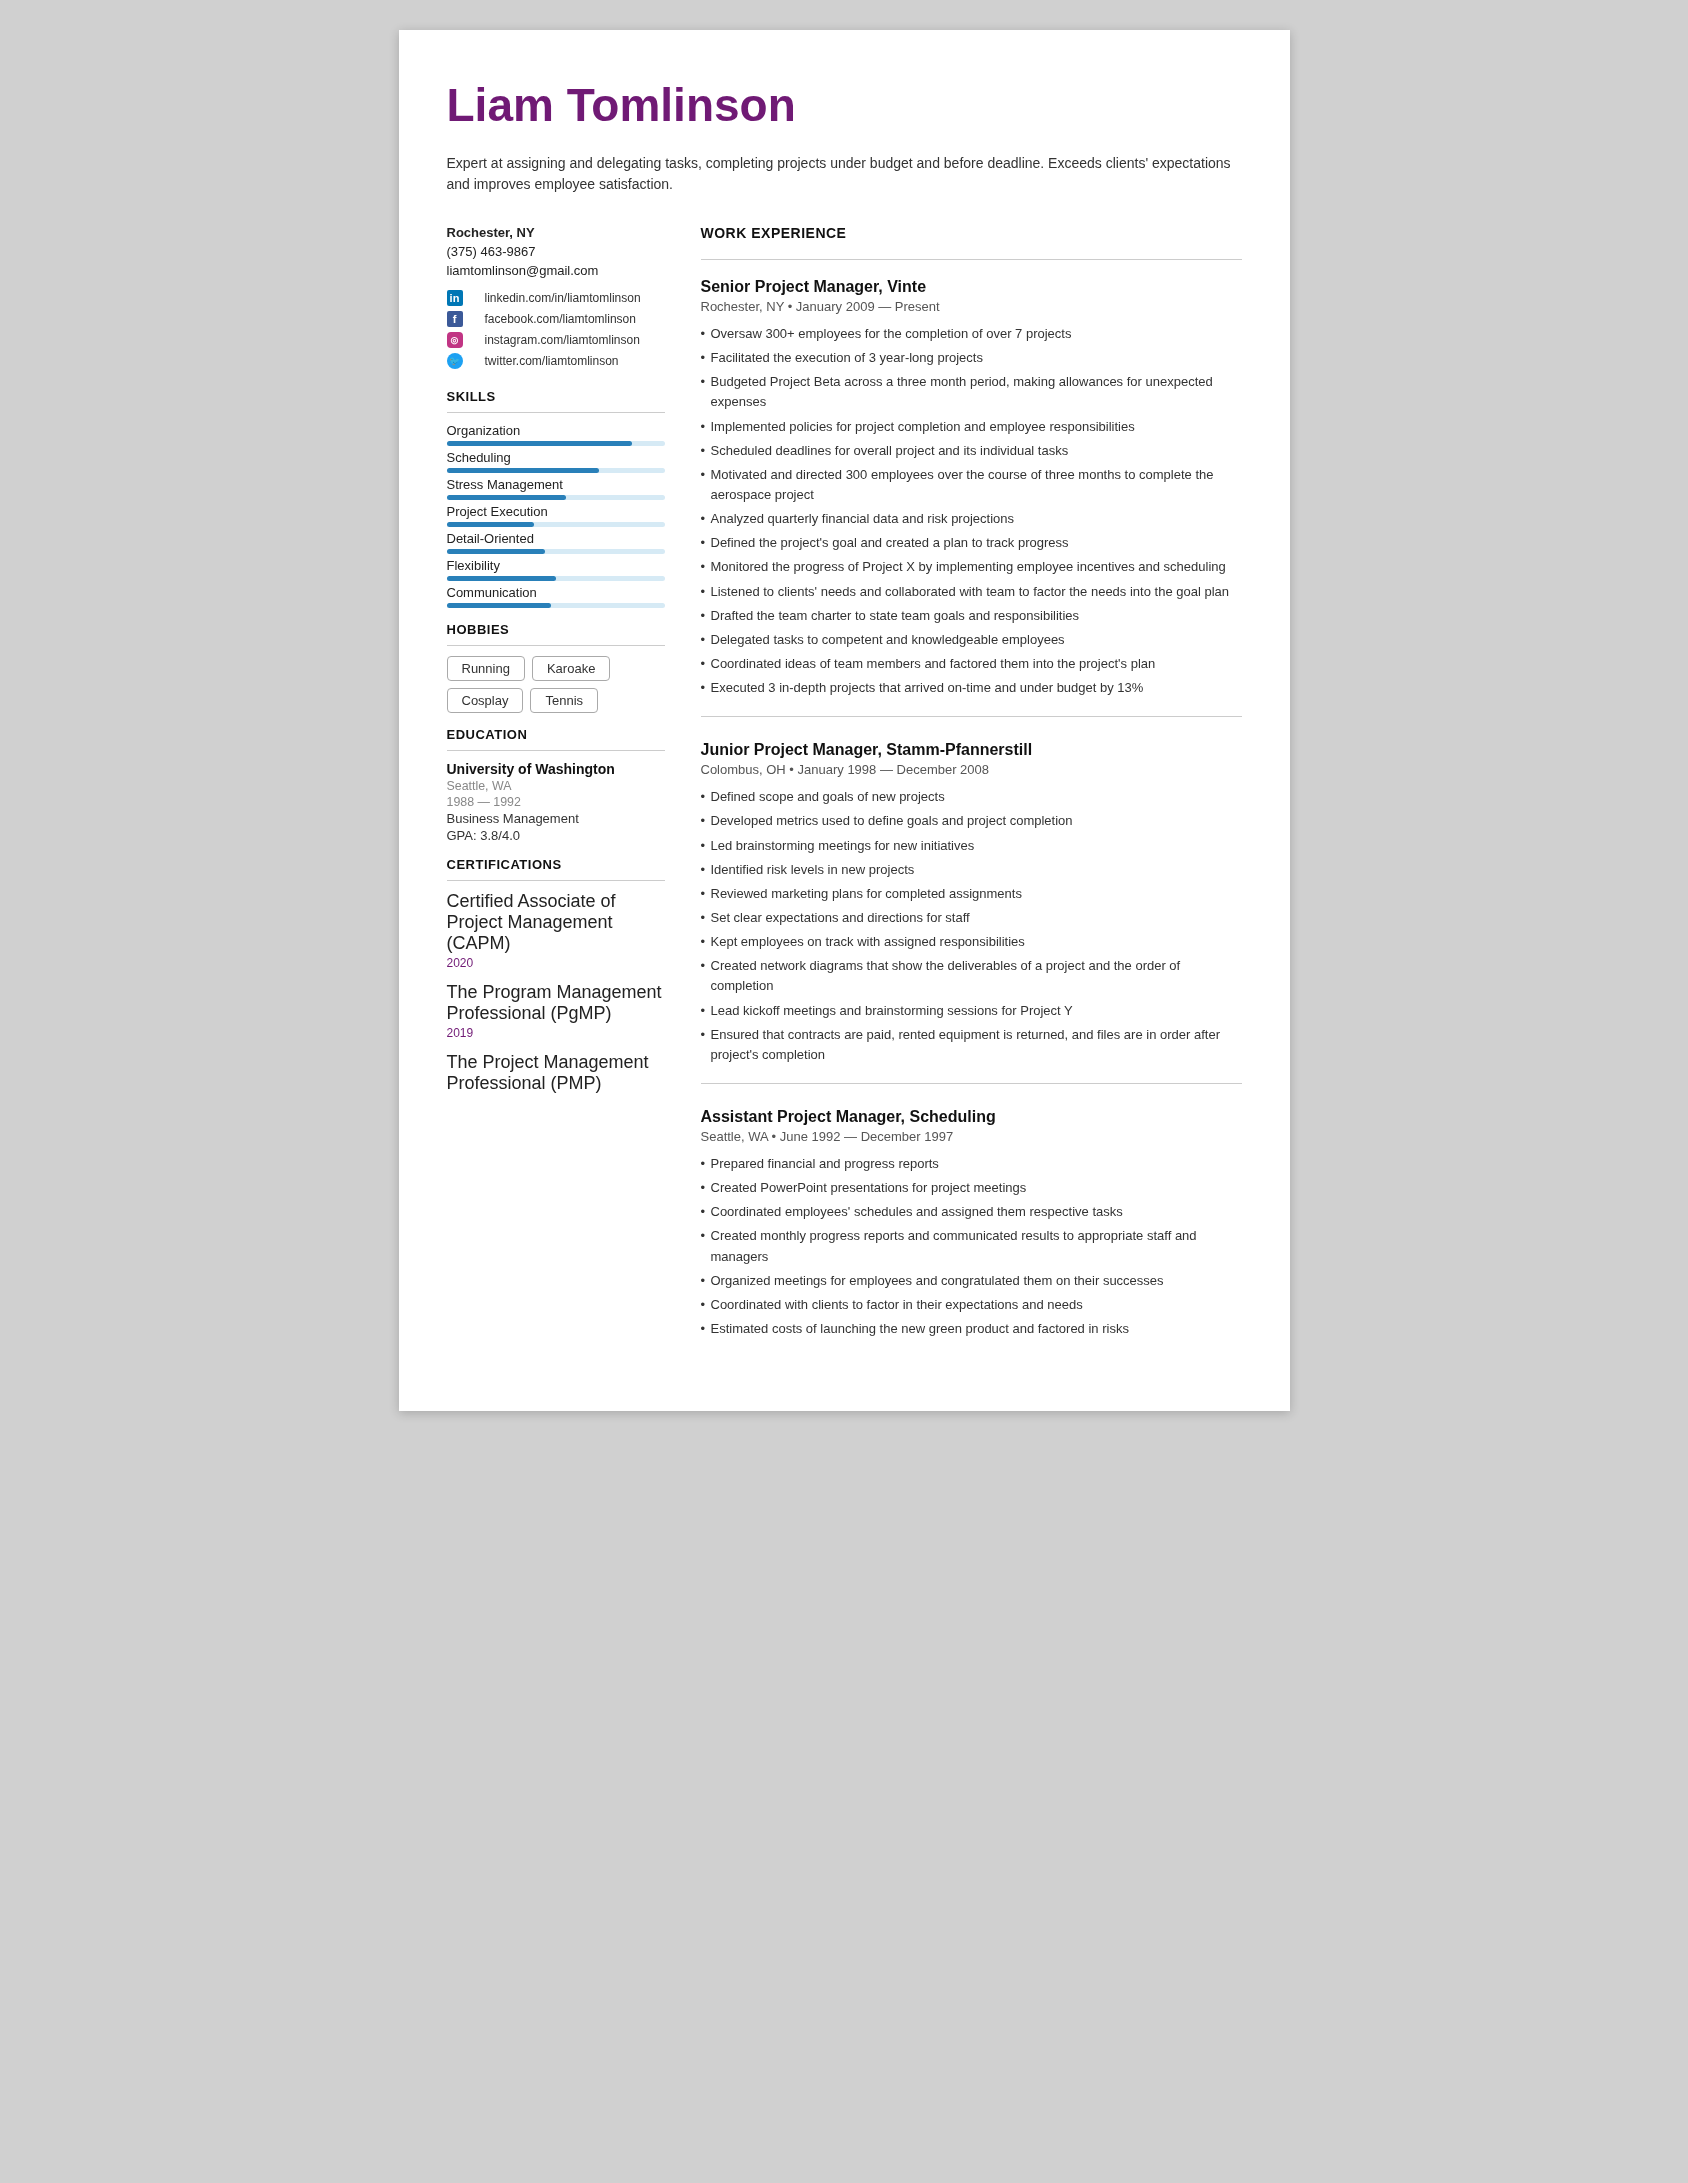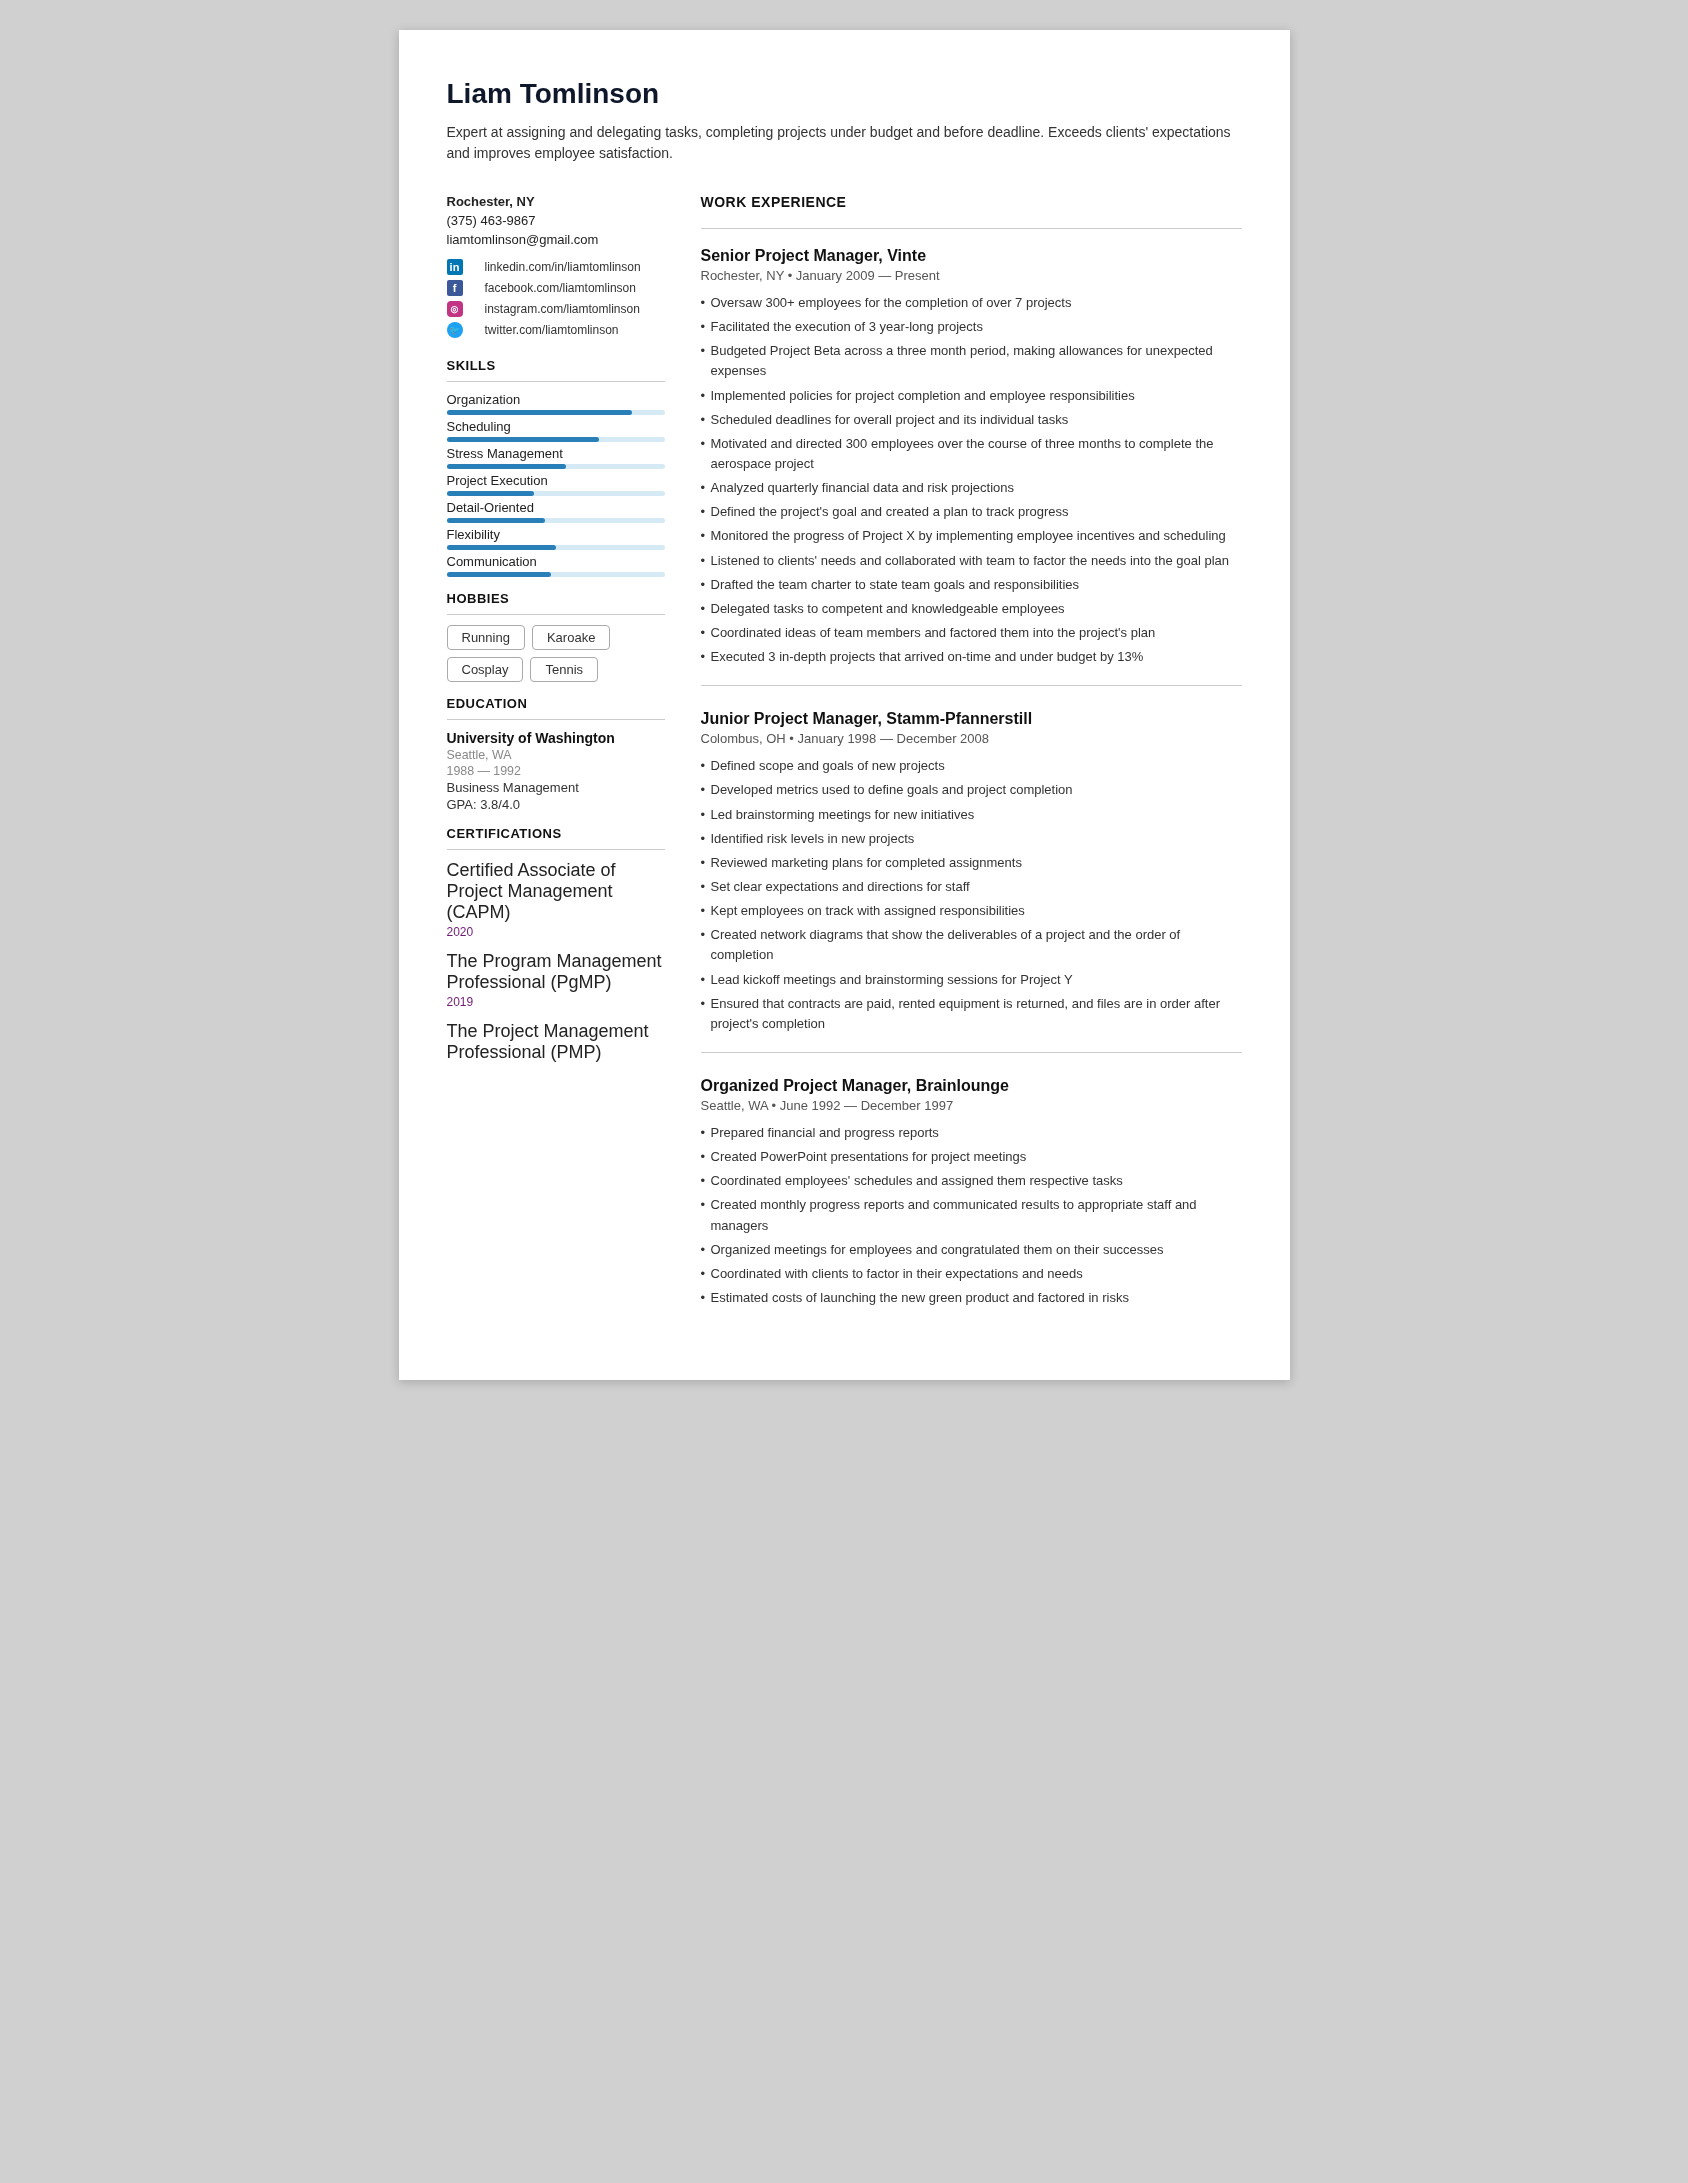--- a/index.html
+++ b/index.html
@@ -10,24 +10,24 @@
       justify-content: center;
       padding: 30px;
     }
     .resume {
       background: #fff;
       width: 891px;
       padding: 48px 48px 48px 48px;
       box-shadow: 0 2px 10px rgba(0,0,0,0.2);
     }
     .header-name {
-      font-size: 28px;
+      font-size: 46px;
       font-weight: 900;
-      color: #0f172a;
-      margin-bottom: 12px;
+      color: #701a75;
+      margin-bottom: 21px;
     }
     .header-summary {
       font-size: 14px;
       color: #333;
       line-height: 1.5;
       margin-bottom: 30px;
     }
     .main-layout {
       display: flex;
       gap: 36px;
@@ -366,21 +366,21 @@
               <li>Reviewed marketing plans for completed assignments</li>
               <li>Set clear expectations and directions for staff</li>
               <li>Kept employees on track with assigned responsibilities</li>
               <li>Created network diagrams that show the deliverables of a project and the order of completion</li>
               <li>Lead kickoff meetings and brainstorming sessions for Project Y</li>
               <li>Ensured that contracts are paid, rented equipment is returned, and files are in order after project's completion</li>
             </ul>
       <hr class="right-divider">
     </div>
           <div class="job-section">
-      <div class="job-title">Organized Project Manager, Brainlounge</div>
+      <div class="job-title">Assistant Project Manager, Scheduling</div>
       <div class="job-meta">Seattle, WA • June 1992 — December 1997</div>
       <ul class="job-bullets">
               <li>Prepared financial and progress reports</li>
               <li>Created PowerPoint presentations for project meetings</li>
               <li>Coordinated employees' schedules and assigned them respective tasks</li>
               <li>Created monthly progress reports and communicated results to appropriate staff and managers</li>
               <li>Organized meetings for employees and congratulated them on their successes</li>
               <li>Coordinated with clients to factor in their expectations and needs</li>
               <li>Estimated costs of launching the new green product and factored in risks</li>
             </ul>

